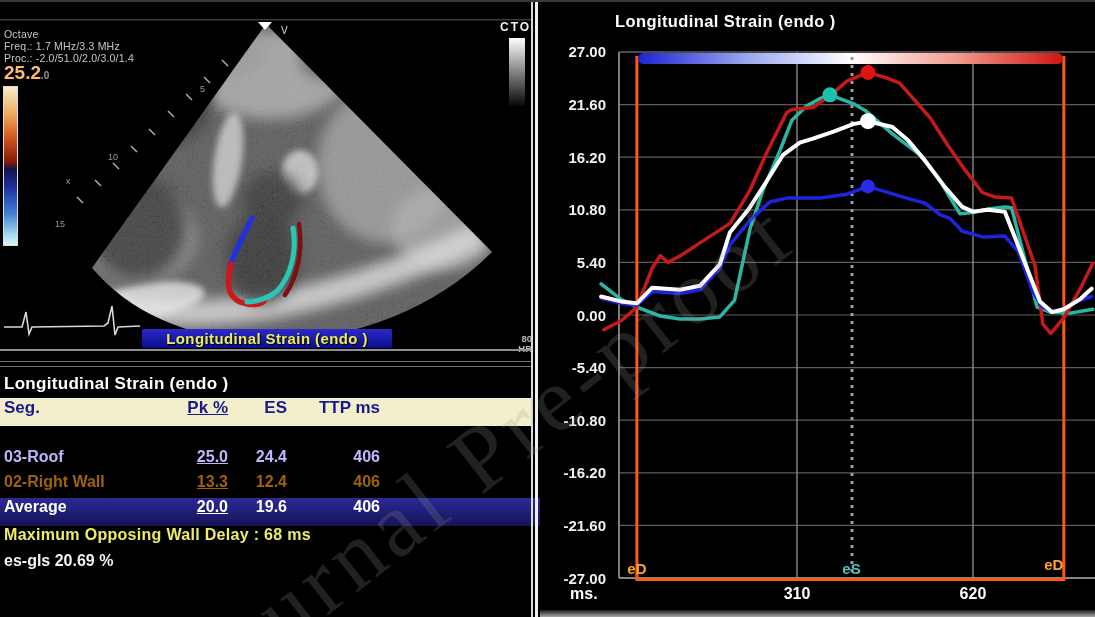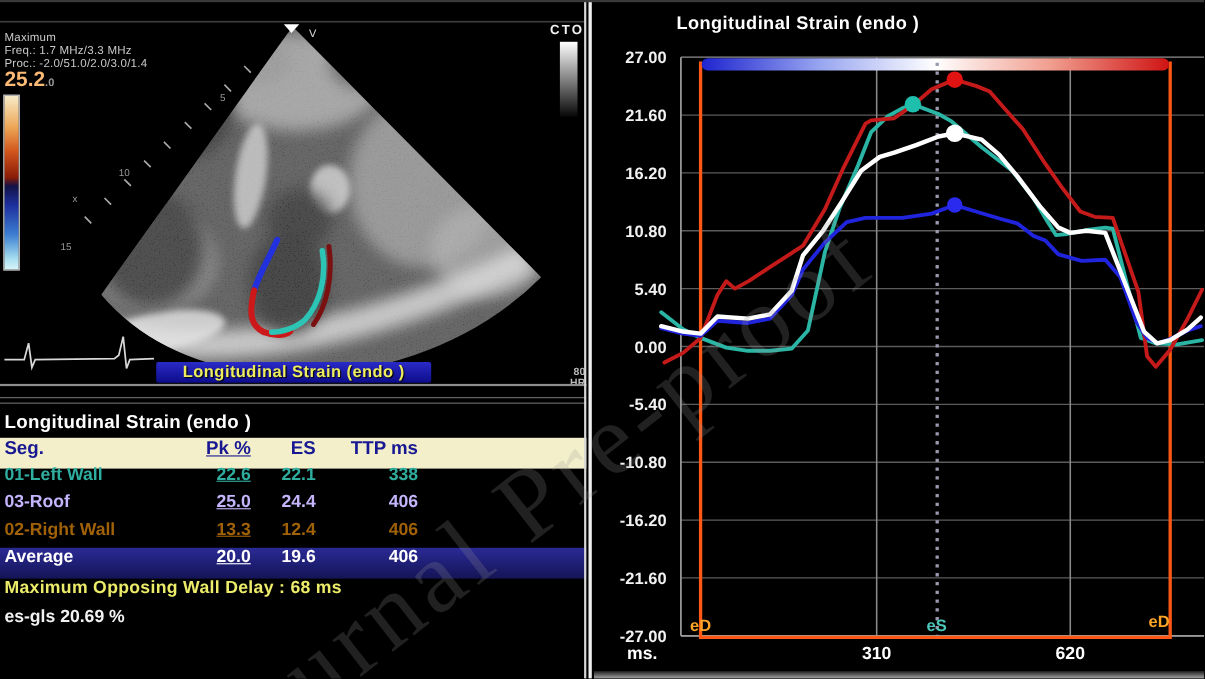--- a/index.html
+++ b/index.html
@@ -30,21 +30,21 @@
   
   .tbl-row{left:0;width:533px;height:28px;}
   .cell{position:absolute;font-weight:bold;font-size:16px;white-space:nowrap;}
   .c-seg{left:4px;}
   .c-pk{left:128px;width:100px;text-align:right;text-decoration:underline;}
   .c-es{left:237px;width:50px;text-align:right;}
   .c-ttp{left:290px;width:90px;text-align:right;}
   #tbl-title{left:4px;top:374px;color:#fff;font-size:17px;font-weight:bold;letter-spacing:.3px;}
   #tbl-header{top:398px;background:#f2efca;}
   #tbl-header .cell{color:#181893;font-size:17px;}
-  #row-avg{top:498px;background:linear-gradient(#2a2a96,#141456);}
+  #row-avg{top:498px;background:linear-gradient(#2a2a96,#141456);padding-left:40px;}
   #row-avg .cell{color:#ffffff;}
   #delay-line{left:4px;top:526px;color:#ecec6a;font-size:16px;font-weight:bold;letter-spacing:.3px;}
   #esgls-line{left:4px;top:552px;color:#f2f2f2;font-size:16px;font-weight:bold;}
   
   #div1{left:531px;top:0;width:2px;height:617px;background:#d8d8d8;}
   #div2{left:535px;top:0;width:3px;height:617px;background:#efefef;}
   
   #right-panel{left:540px;top:0;width:555px;height:617px;background:#000;}
   #chart-title{left:75px;top:12px;width:220px;text-align:center;color:#fff;
     font-size:16.5px;font-weight:bold;letter-spacing:.4px;white-space:nowrap;}
@@ -111,21 +111,21 @@
       <text x="281" y="34" fill="#ddd" font-size="10">V</text>
 
       <path d="M252,218 C246,232 236,248 231,264" stroke="#2330dd" stroke-width="5.5" fill="none" stroke-linecap="round"></path>
       <path d="M231,264 C226,286 228,296 240,302 C251,306 260,305 264,301" stroke="#cc1818" stroke-width="5.5" fill="none" stroke-linecap="round"></path>
       <path d="M299,224 C303,252 297,278 285,295" stroke="#7a1010" stroke-width="4.5" fill="none" stroke-linecap="round"></path>
       <path d="M293,228 C297,252 291,276 277,291 C269,298 256,302 247,302" stroke="#2cc4b4" stroke-width="5" fill="none" stroke-linecap="round"></path>
 
       <polyline fill="none" stroke="#d8d8d8" stroke-width="1.6" points="4,327 22,327 26,312 29,334 32,327 104,326 108,323 112,306 115,335 118,327 140,326"></polyline>
     </svg>
 
-    <div class="abs info-line" style="left:4px;top:28px">Maximum</div>
+    <div class="abs info-line" style="left:4px;top:28px">Octave</div>
     <div class="abs info-line" style="left:4px;top:40px">Freq.: 1.7 MHz/3.3 MHz</div>
     <div class="abs info-line" style="left:4px;top:52px">Proc.: -2.0/51.0/2.0/3.0/1.4</div>
     <div class="abs" style="left:4px;top:62px"><span id="gain-value">25.2</span><span id="gain-suffix">.0</span></div>
     <div id="left-colorbar" class="abs"></div>
     <div class="abs" id="probe-label" style="left:500px;top:20px">CTO</div>
     <div id="gray-bar" class="abs"></div>
     <div id="overlay-strip" class="abs">
       <span>Longitudinal Strain (endo )</span>
     </div>
     <div id="hr-block" class="abs">
@@ -138,26 +138,20 @@
 
     <div class="abs" id="tbl-title">Longitudinal Strain (endo )</div>
 
     <div class="abs tbl-row" id="tbl-header">
       <span class="cell c-seg">Seg.</span>
       <span class="cell c-pk">Pk %</span>
       <span class="cell c-es">ES</span>
       <span class="cell c-ttp">TTP ms</span>
     </div>
 
-    <div class="abs tbl-row" style="top:423px;color:#2fae9f">
-      <span class="cell c-seg">01-Left Wall</span>
-      <span class="cell c-pk">22.6</span>
-      <span class="cell c-es">22.1</span>
-      <span class="cell c-ttp">338</span>
-    </div>
     <div class="abs tbl-row" style="top:448px;color:#c4b5fd">
       <span class="cell c-seg">03-Roof</span>
       <span class="cell c-pk">25.0</span>
       <span class="cell c-es">24.4</span>
       <span class="cell c-ttp">406</span>
     </div>
     <div class="abs tbl-row" style="top:473px;color:#a16207">
       <span class="cell c-seg">02-Right Wall</span>
       <span class="cell c-pk">13.3</span>
       <span class="cell c-es">12.4</span>

